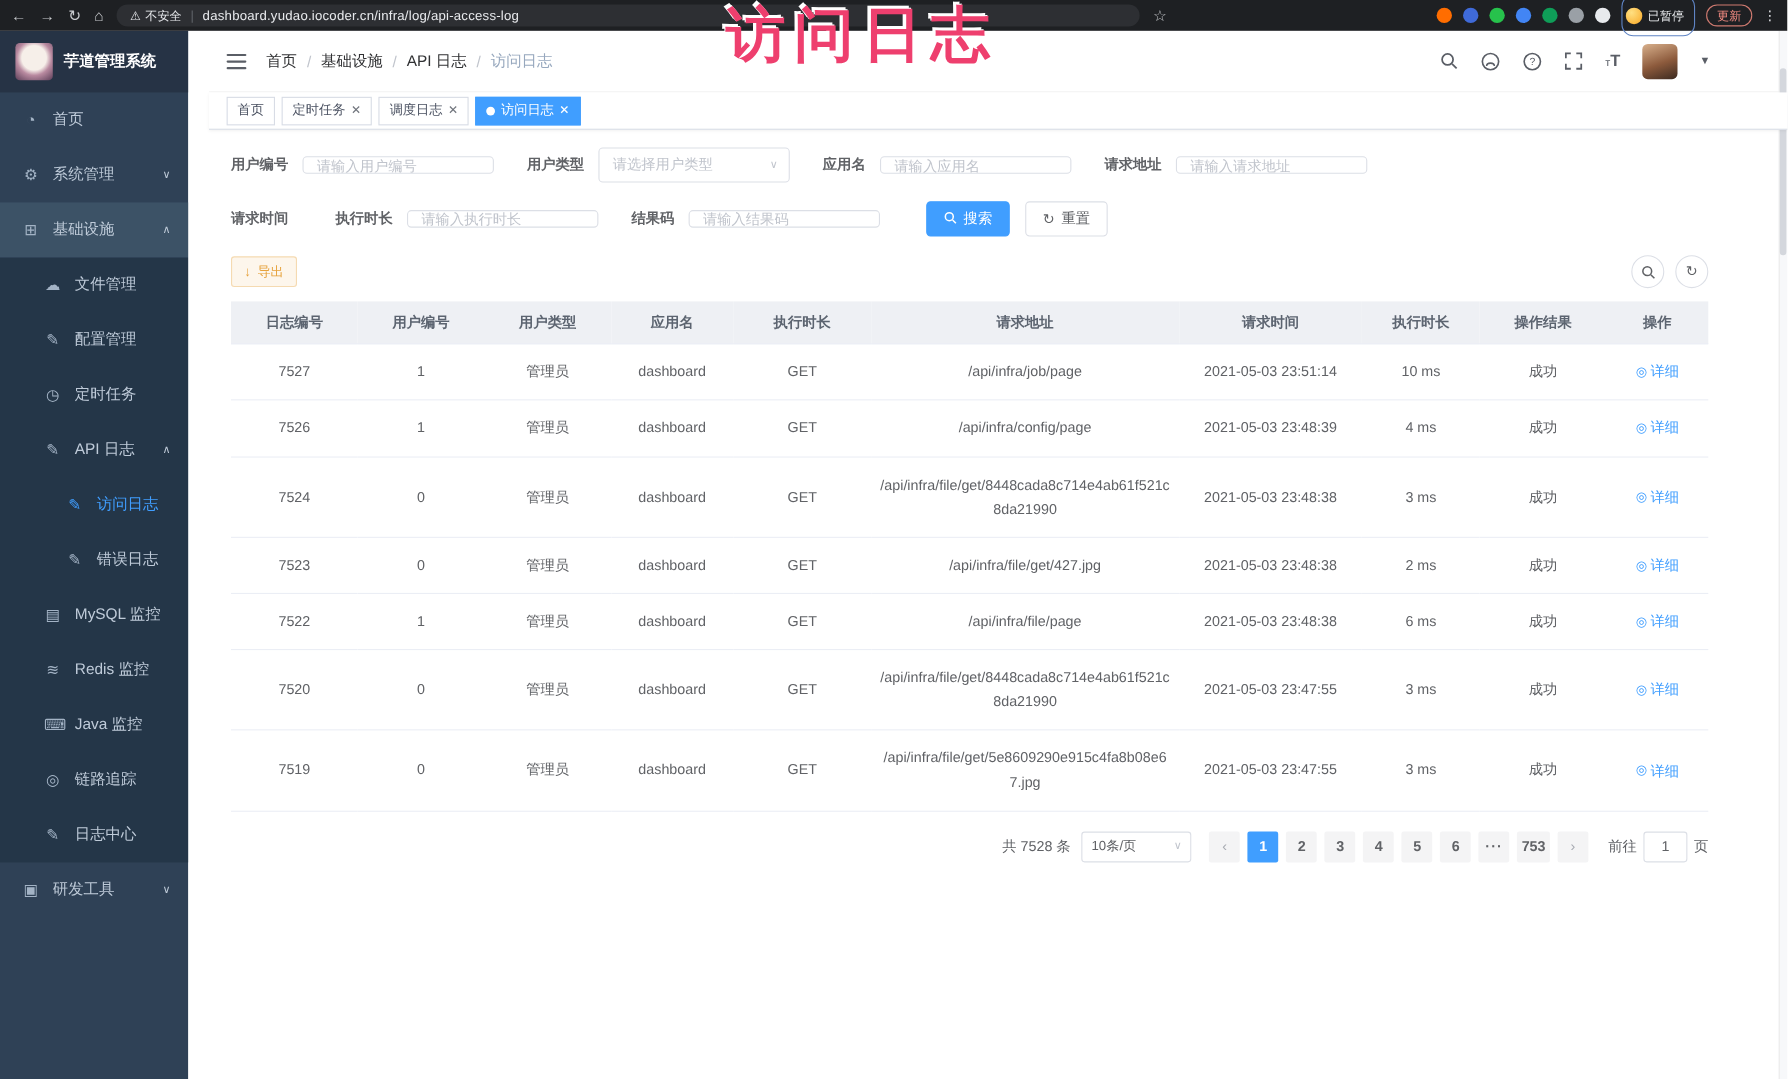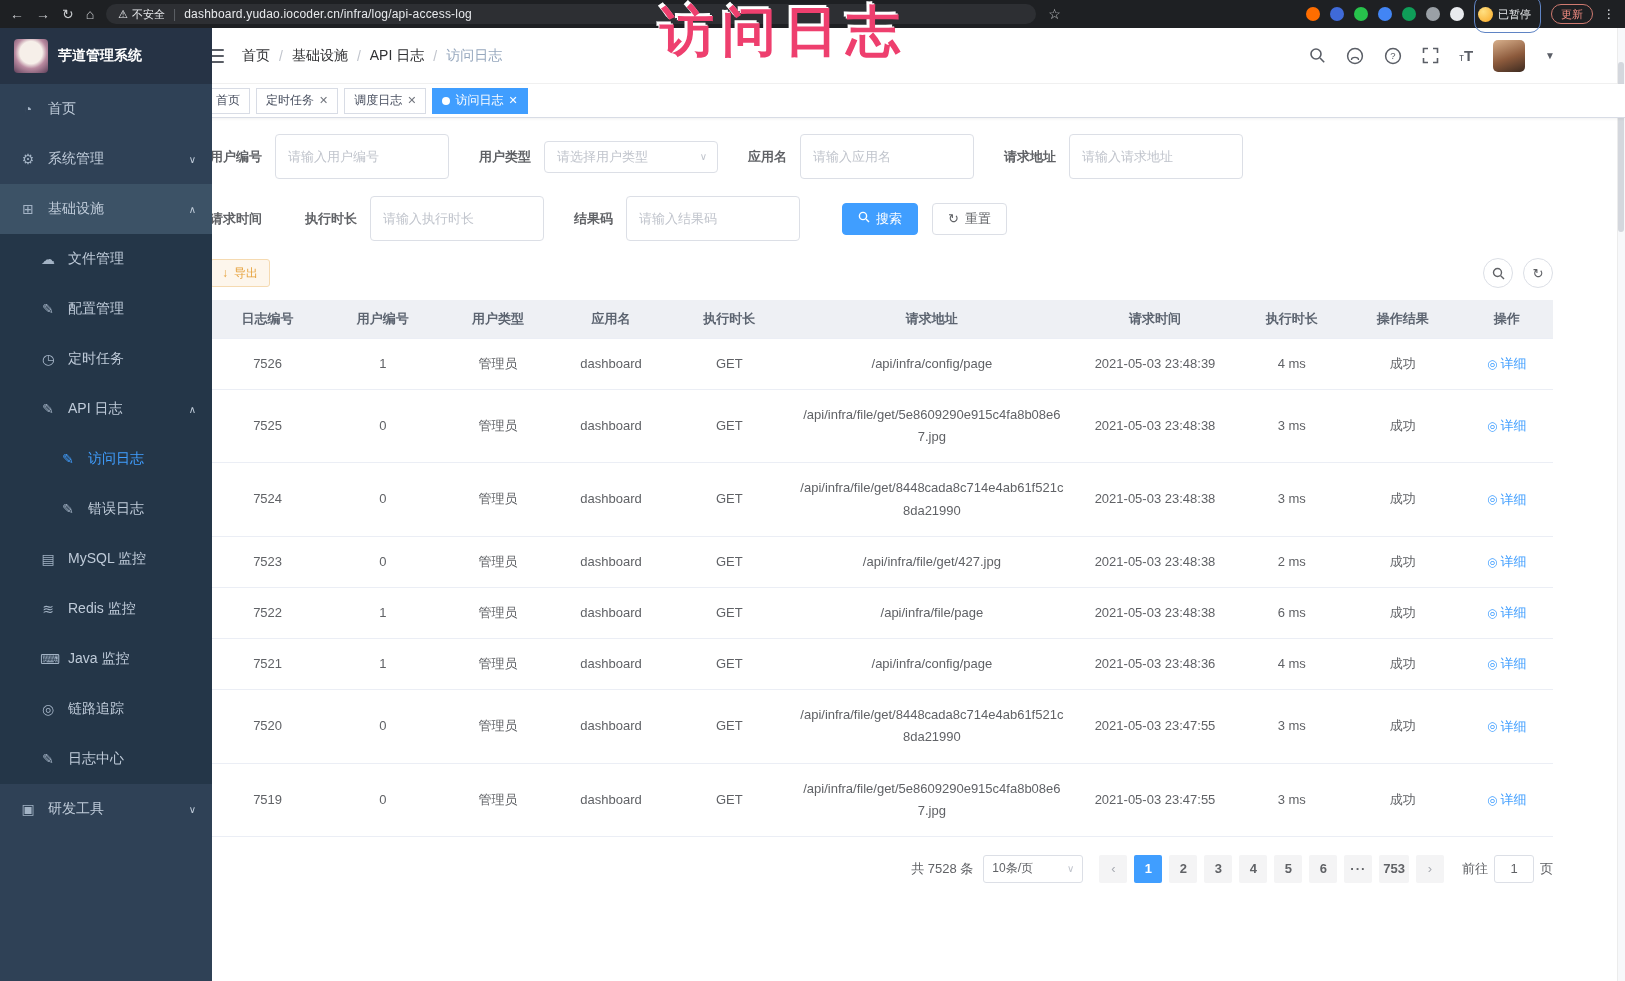--- a/index.html
+++ b/index.html
@@ -19,21 +19,21 @@
   .update-pill { display:flex; align-items:center; gap:6px; border:1px solid #cf7a70; border-radius:11px; height:20px; padding:0 9px; color:#f28b82; font-size:11px; }
   .kebab { color:#e8eaed; font-size:12px; }
 
   
   .watermark { position:absolute; left:660px; top:-4px; z-index:50; font-size:54px; font-weight:bold; letter-spacing:8px; color:#ee3f6e; text-shadow:-3px -3px 0 #ffffff, -1px -1px 0 #ffffff; pointer-events:none; }
 
   
   .app { position:absolute; top:28px; left:0; right:0; bottom:0; }
 
   
-  .sidebar { position:absolute; left:0; top:0; bottom:0; width:212px; background:#2f4156; color:#bfcbd9; z-index:10; }
+  .sidebar { position:absolute; left:0; top:0; bottom:0; width:171px; background:#2f4156; color:#bfcbd9; z-index:10; }
   .logo-strip { height:56px; background:#263345; display:flex; align-items:center; gap:10px; padding-left:14px; }
   .logo-img { width:34px; height:34px; border-radius:4px; background:radial-gradient(circle at 50% 40%, #f6efe9 0 42%, #b98aa0 60%, #5a3d57 100%); flex:0 0 auto; }
   .logo-title { color:#fff; font-size:14px; font-weight:bold; }
   .menu-item { height:50px; display:flex; align-items:center; gap:12px; padding-left:20px; font-size:14px; cursor:pointer; position:relative; }
   .menu-item .mi { width:16px; text-align:center; font-size:14px; color:#a3b3c5; }
   .menu-item .chev { position:absolute; right:16px; font-size:10px; color:#bfcbd9; }
   .open-title { background:#3c5266; }
   .submenu-block { background:#243648; }
   .lvl2 { padding-left:40px; }
   .lvl3 { padding-left:60px; }
@@ -61,21 +61,21 @@
   .tag .t-close { font-size:11px; color:#73777f; }
   .tag.active { background:#409eff; border-color:#409eff; color:#fff; }
   .tag.active .t-close { color:#fff; }
   .tag .dot { width:8px; height:8px; border-radius:50%; background:#fff; display:inline-block; }
 
   
   .content { padding:16px 72px 0 20px; }
   .filter-row { display:flex; align-items:center; margin-bottom:17px; }
   .f-item { display:flex; align-items:center; margin-right:30px; }
   .f-label { font-size:13px; font-weight:bold; color:#606266; margin-right:13px; white-space:nowrap; }
-  .f-input { width:174px; height:45px; border:1px solid #dcdfe6; border-radius:4px; padding:0 12px; font-size:13px; color:#606266; outline:none; background:#fff; }
+  .f-input { width:174px; height:16px; border:1px solid #dcdfe6; border-radius:4px; padding:0 12px; font-size:13px; color:#606266; outline:none; background:#fff; }
   .f-input::placeholder { color:#c0c4cc; }
   .f-select { width:174px; height:32px; border:1px solid #dcdfe6; border-radius:4px; padding:0 10px 0 12px; font-size:13px; color:#c0c4cc; background:#fff; display:flex; align-items:center; justify-content:space-between; cursor:pointer; }
   .sel-caret { font-size:10px; color:#c0c4cc; }
   .date-range { width:217px; height:32px; border:1px solid #dcdfe6; border-radius:4px; padding:0 10px; font-size:13px; color:#c0c4cc; background:#fff; display:flex; align-items:center; gap:8px; }
   .cal-ic { width:12px; height:11px; border:1px solid #c0c4cc; border-top-width:3px; border-radius:2px; display:inline-block; }
   .dr-sep { color:#c0c4cc; font-size:12px; }
   .btn { height:32px; border-radius:4px; font-size:13px; display:inline-flex; align-items:center; gap:6px; padding:0 15px; cursor:pointer; border:1px solid transparent; }
   .btn-primary { background:#409eff; border-color:#409eff; color:#fff; }
   .btn-plain { background:#fff; border-color:#dcdfe6; color:#606266; }
   .btn-warn { height:28px; background:#fdf6ec; border:1px solid #f5dab1; color:#e6a23c; font-size:12px; padding:0 11px; border-radius:3px; }
@@ -381,50 +381,50 @@
             <th>执行时长</th>
             <th>请求地址</th>
             <th>请求时间</th>
             <th>执行时长</th>
             <th>操作结果</th>
             <th>操作</th>
           </tr>
         </thead>
         <tbody>
           <tr>
+            <td>7527</td>
+            <td>1</td>
+            <td>管理员</td>
+            <td>dashboard</td>
+            <td>GET</td>
+            <td class="url-cell">/api/infra/job/page</td>
+            <td>2021-05-03 23:51:14</td>
+            <td>10 ms</td>
+            <td>成功</td>
+            <td><span class="detail-link">
+                  <span class="eye-ic">◎</span>
+                  <span>详细</span>
+                </span></td>
+          </tr>
+          <tr>
             <td>7526</td>
             <td>1</td>
             <td>管理员</td>
             <td>dashboard</td>
             <td>GET</td>
             <td class="url-cell">/api/infra/config/page</td>
             <td>2021-05-03 23:48:39</td>
             <td>4 ms</td>
             <td>成功</td>
             <td><span class="detail-link">
                   <span class="eye-ic">◎</span>
                   <span>详细</span>
                 </span></td>
           </tr>
           <tr>
-            <td>7525</td>
-            <td>0</td>
-            <td>管理员</td>
-            <td>dashboard</td>
-            <td>GET</td>
-            <td class="url-cell">/api/infra/file/get/5e8609290e915c4fa8b08e67.jpg</td>
-            <td>2021-05-03 23:48:38</td>
-            <td>3 ms</td>
-            <td>成功</td>
-            <td><span class="detail-link">
-                  <span class="eye-ic">◎</span>
-                  <span>详细</span>
-                </span></td>
-          </tr>
-          <tr>
             <td>7524</td>
             <td>0</td>
             <td>管理员</td>
             <td>dashboard</td>
             <td>GET</td>
             <td class="url-cell">/api/infra/file/get/8448cada8c714e4ab61f521c8da21990</td>
             <td>2021-05-03 23:48:38</td>
             <td>3 ms</td>
             <td>成功</td>
             <td><span class="detail-link">
@@ -449,35 +449,20 @@
           </tr>
           <tr>
             <td>7522</td>
             <td>1</td>
             <td>管理员</td>
             <td>dashboard</td>
             <td>GET</td>
             <td class="url-cell">/api/infra/file/page</td>
             <td>2021-05-03 23:48:38</td>
             <td>6 ms</td>
-            <td>成功</td>
-            <td><span class="detail-link">
-                  <span class="eye-ic">◎</span>
-                  <span>详细</span>
-                </span></td>
-          </tr>
-          <tr>
-            <td>7521</td>
-            <td>1</td>
-            <td>管理员</td>
-            <td>dashboard</td>
-            <td>GET</td>
-            <td class="url-cell">/api/infra/config/page</td>
-            <td>2021-05-03 23:48:36</td>
-            <td>4 ms</td>
             <td>成功</td>
             <td><span class="detail-link">
                   <span class="eye-ic">◎</span>
                   <span>详细</span>
                 </span></td>
           </tr>
           <tr>
             <td>7520</td>
             <td>0</td>
             <td>管理员</td>

